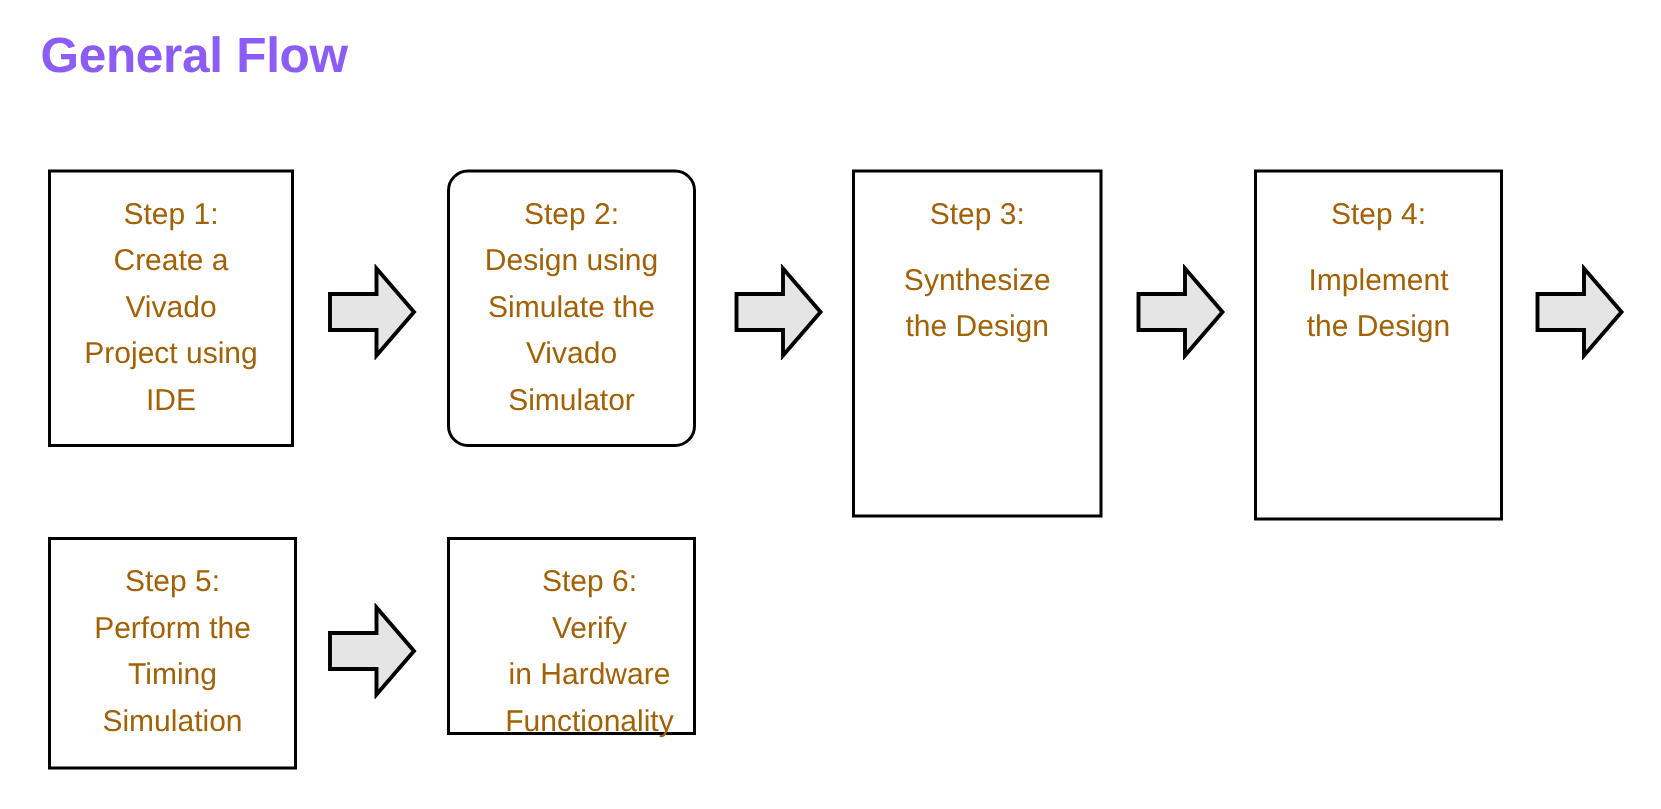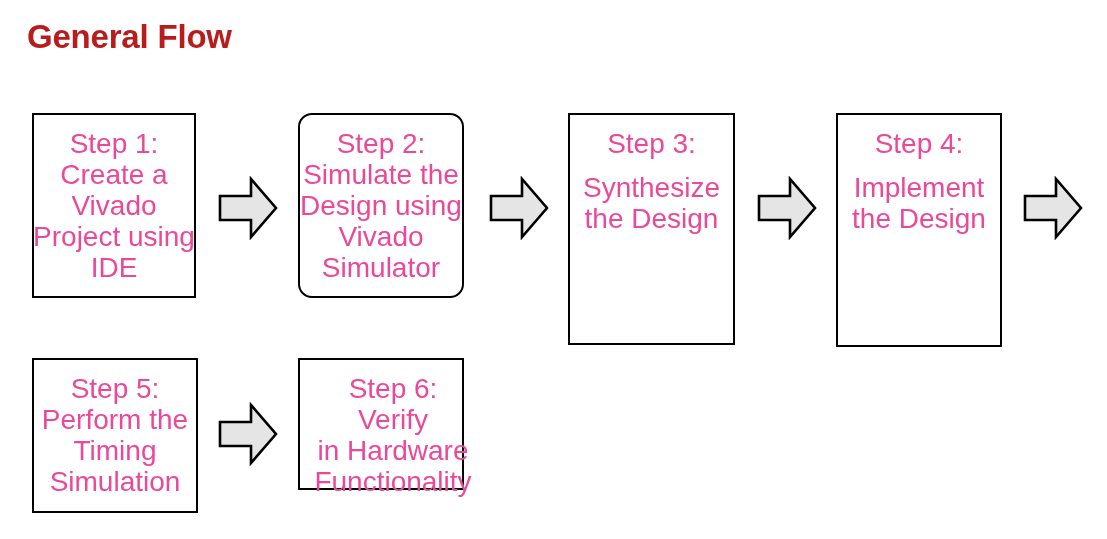--- a/index.html
+++ b/index.html
@@ -13,21 +13,21 @@
     position: relative;
     font-family: "Liberation Sans", sans-serif;
     overflow: hidden;
   }
   #page-title {
     position: absolute;
     left: 27px;
     top: 17px;
     font-size: 33px;
     font-weight: bold;
-    color: #b91c1c;
+    color: #8b5cf6;
     letter-spacing: -0.2px;
     line-height: 40px;
     white-space: pre;
   }
   .flow-canvas {
     position: absolute;
     left: 0;
     top: 0;
     width: 1107px;
     height: 539px;
@@ -37,23 +37,23 @@
     box-sizing: border-box;
     border: 2px solid #000000;
     background: #ffffff;
     display: flex;
     flex-direction: column;
     align-items: center;
     justify-content: flex-start;
     padding-top: 13px;
   }
   .step-box .line {
-    font-size: 28px;
+    font-size: 20px;
     line-height: 31px;
-    color: #ec4899;
+    color: #a16207;
     text-align: center;
     white-space: pre;
   }
   .step-box .line.blank {
     height: 13px;
     line-height: 13px;
   }
   .arrow-wrap {
     position: absolute;
   }
@@ -77,22 +77,22 @@
   </div>
 
   <div class="arrow-wrap" style="left:218px; top:176px; width:60px; height:64px;">
     <svg width="60" height="64" viewBox="0 0 60 64">
       <polygon points="2,20 33,20 33,3 58,32 33,61 33,44 2,44" fill="#e5e5e5" stroke="#000000" stroke-width="2.6" stroke-linejoin="miter"></polygon>
     </svg>
   </div>
 
   <div class="step-box" style="left:298px; top:113px; width:166px; height:185px;border-radius:14px;">
     <div class="line">Step 2:</div>
+    <div class="line">Design using</div>
     <div class="line">Simulate the</div>
-    <div class="line">Design using</div>
     <div class="line">Vivado</div>
     <div class="line">Simulator</div>
   </div>
 
   <div class="arrow-wrap" style="left:489px; top:176px; width:60px; height:64px;">
     <svg width="60" height="64" viewBox="0 0 60 64">
       <polygon points="2,20 33,20 33,3 58,32 33,61 33,44 2,44" fill="#e5e5e5" stroke="#000000" stroke-width="2.6" stroke-linejoin="miter"></polygon>
     </svg>
   </div>
 

